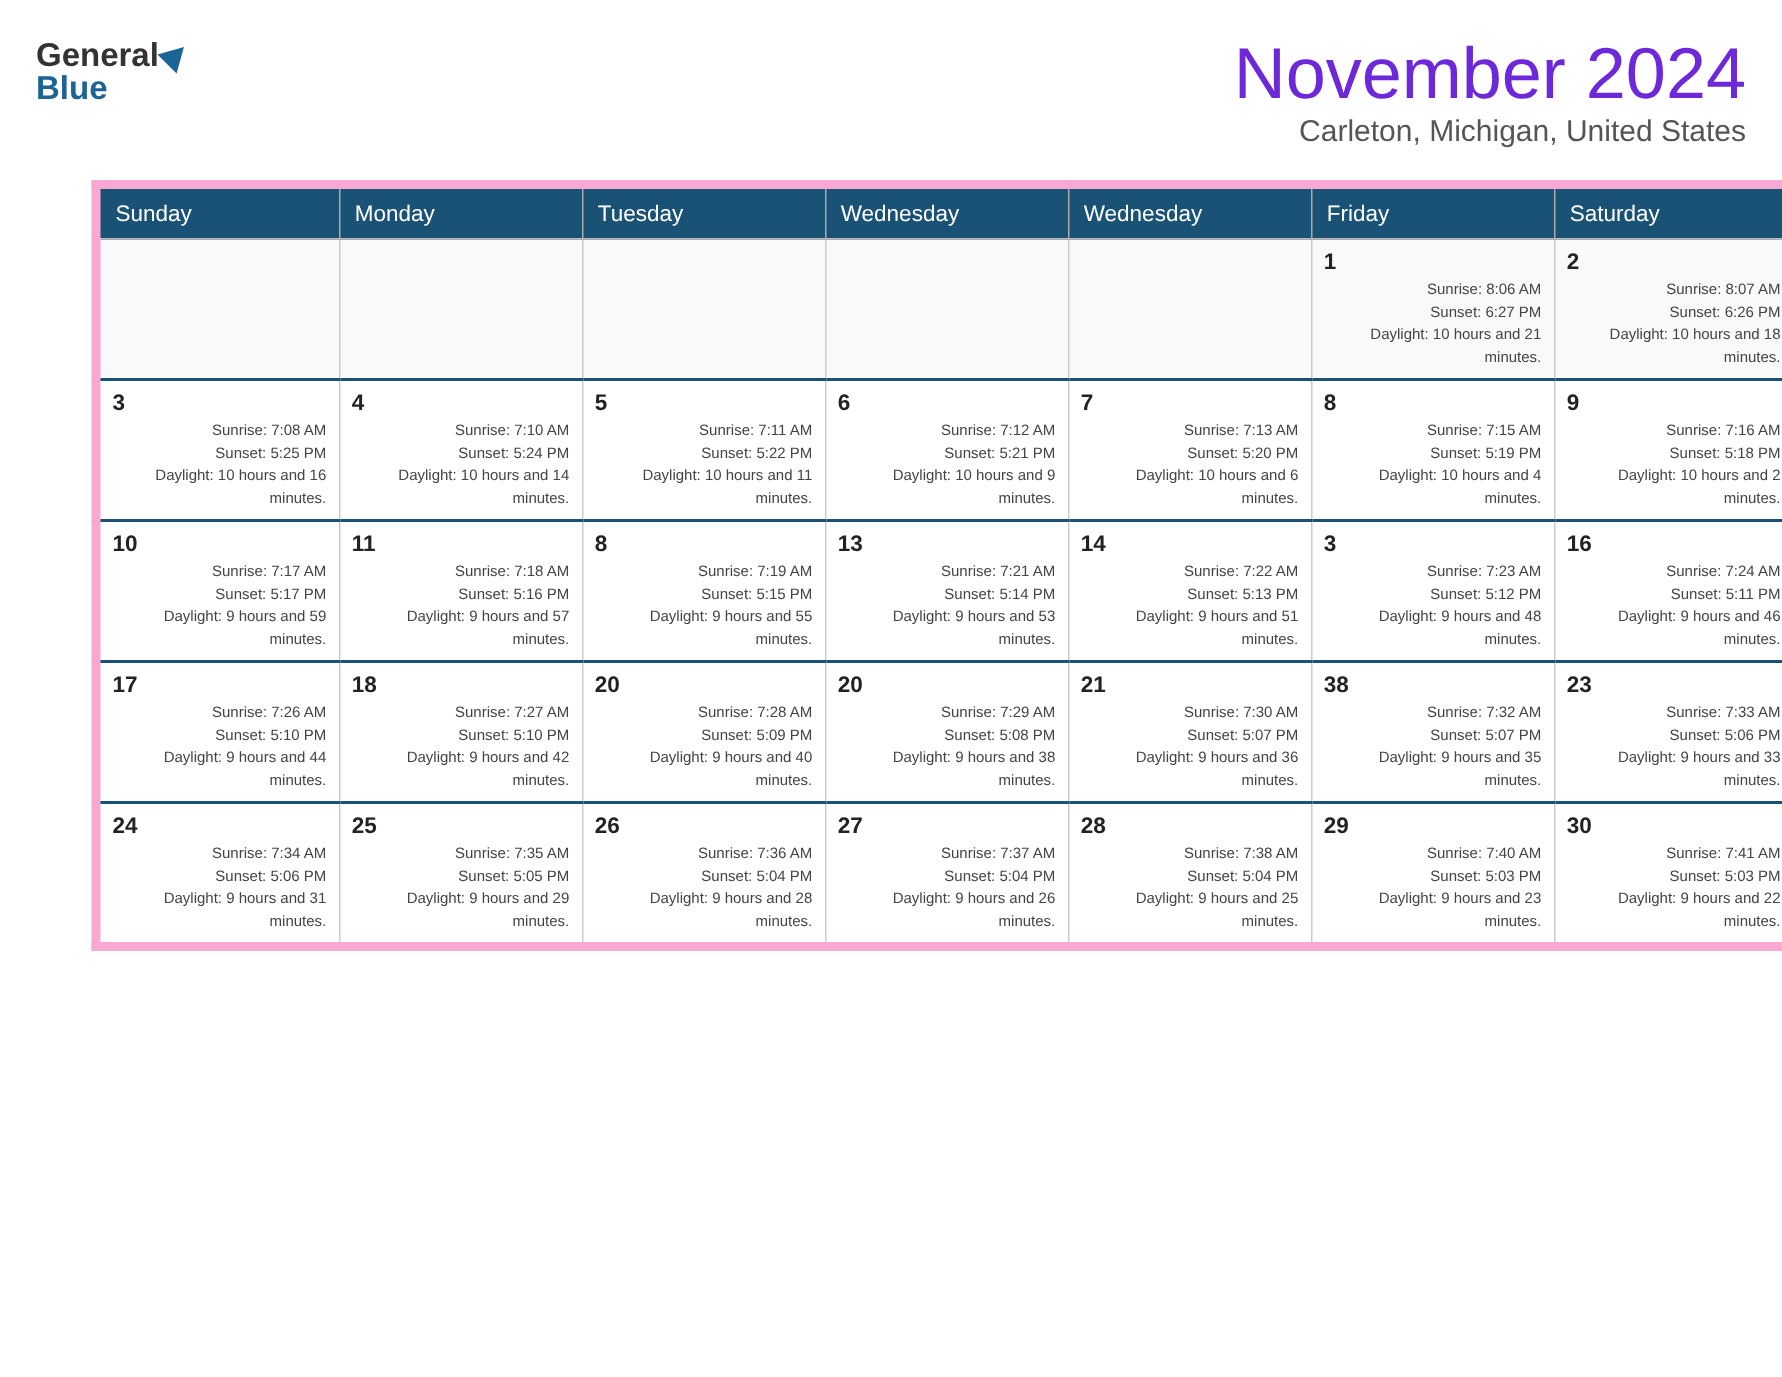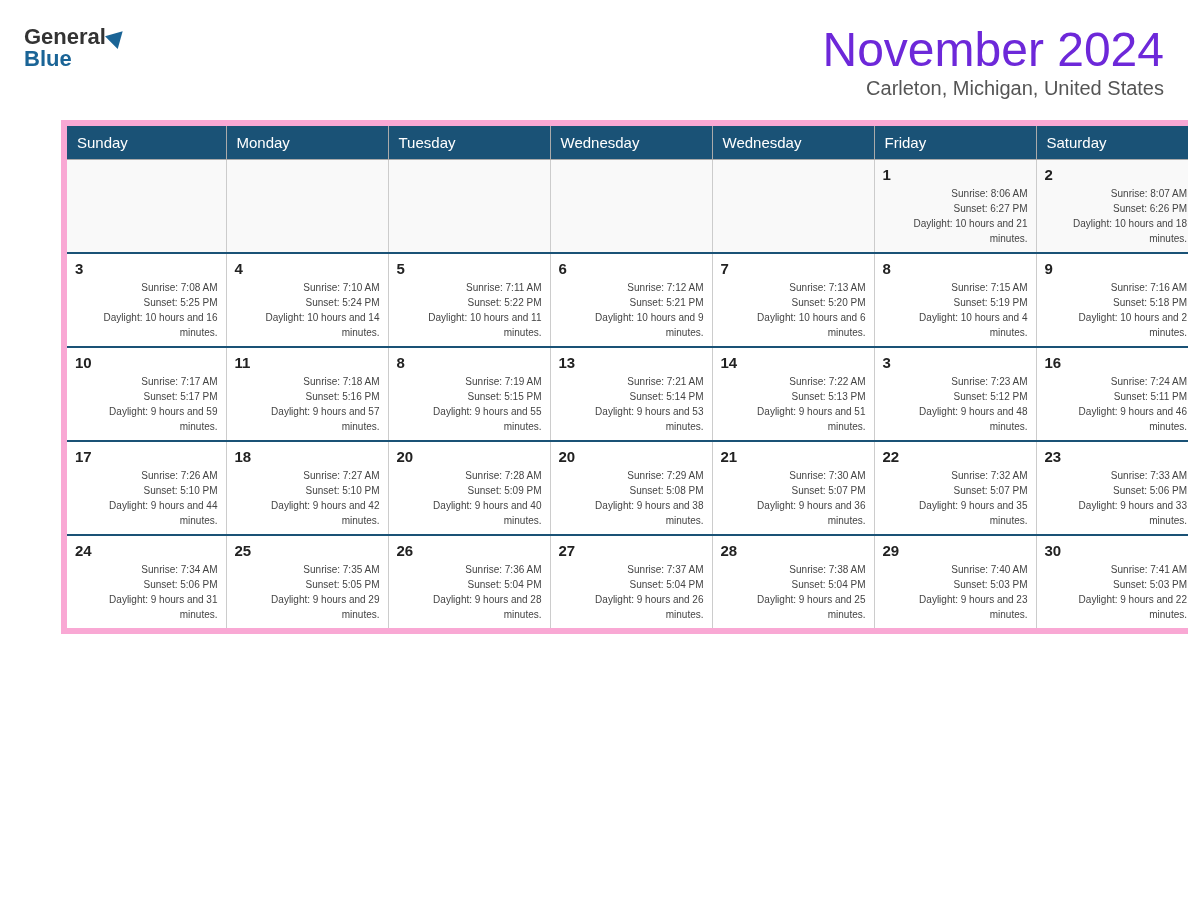--- a/index.html
+++ b/index.html
@@ -260,21 +260,21 @@
           Sunrise: 7:29 AM<br>Sunset: 5:08 PM<br>Daylight: 9 hours and 38 minutes.
         </div>
       </td>
         <td>
         <span class="day-number">21</span>
         <div class="day-info">
           Sunrise: 7:30 AM<br>Sunset: 5:07 PM<br>Daylight: 9 hours and 36 minutes.
         </div>
       </td>
         <td>
-        <span class="day-number">22</span>
+        <span class="day-number">38</span>
         <div class="day-info">
           Sunrise: 7:32 AM<br>Sunset: 5:07 PM<br>Daylight: 9 hours and 35 minutes.
         </div>
       </td>
         <td>
         <span class="day-number">23</span>
         <div class="day-info">
           Sunrise: 7:33 AM<br>Sunset: 5:06 PM<br>Daylight: 9 hours and 33 minutes.
         </div>
       </td>

